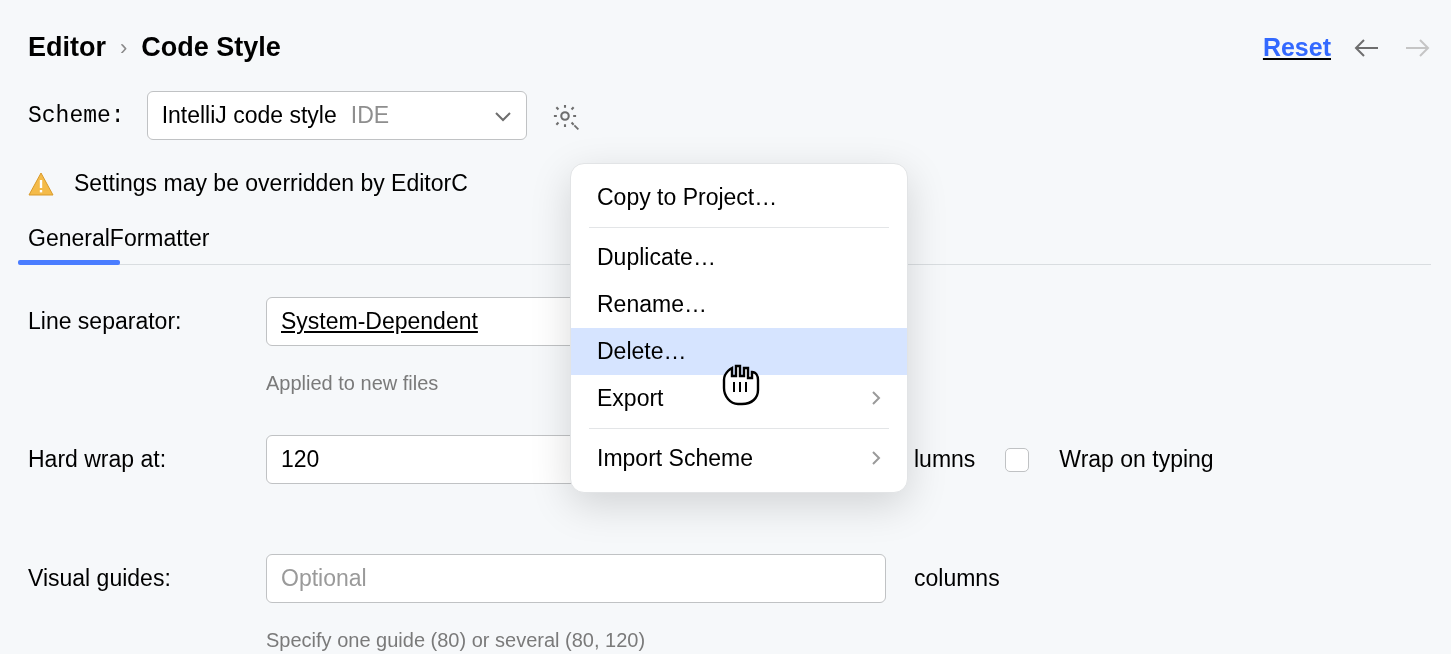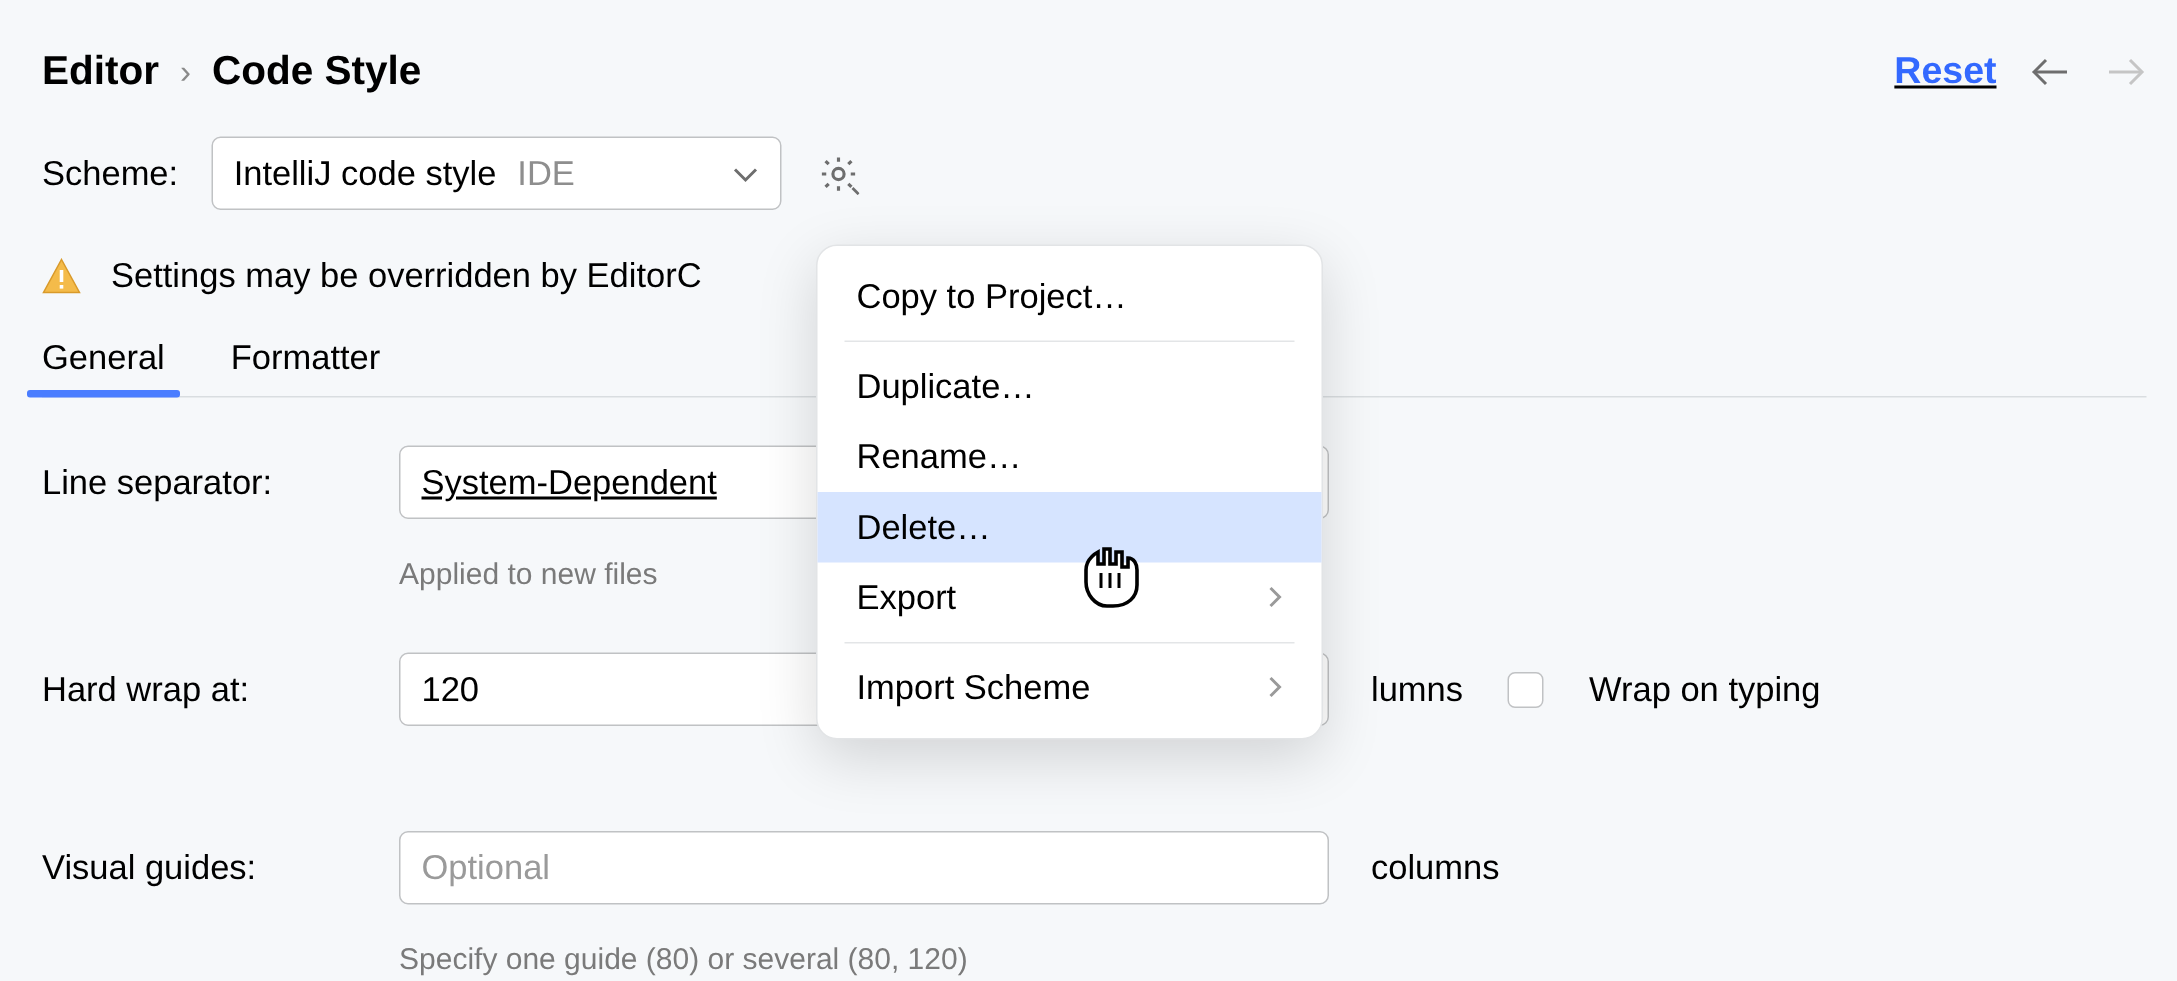--- a/index.html
+++ b/index.html
@@ -72,20 +72,21 @@
 
   
   .scheme-row {
     display: flex;
     align-items: center;
     gap: 22px;
     margin-bottom: 30px;
   }
   .scheme-label {
     font-size: 23px;
+    font-family: Liberation Mono, monospace;
   }
   .scheme-select {
     display: flex;
     align-items: center;
     gap: 10px;
     background: #ffffff;
     border: 1px solid var(--border);
     border-radius: 6px;
     padding: 10px 14px;
     min-width: 380px;
@@ -114,21 +115,20 @@
     width: 26px;
     height: 24px;
   }
   .warning-text {
     font-size: 23px;
   }
 
   
   .tabs {
     display: flex;
-    gap: 44px;
     border-bottom: 1px solid #d9dde0;
     margin-bottom: 32px;
   }
   .tab {
     padding-bottom: 12px;
     font-size: 23px;
     cursor: pointer;
     position: relative;
   }
   .tab.active::after {
@@ -183,21 +183,21 @@
     border: 1.5px solid var(--border);
     border-radius: 5px;
     background: #fff;
     display: inline-block;
   }
 
   
   .menu {
     position: absolute;
     top: 163px;
-    left: 544px;
+    left: 570px;
     width: 338px;
     background: var(--panel);
     border: 1px solid #e2e4e6;
     border-radius: 14px;
     box-shadow: 0 12px 40px rgba(0,0,0,0.15);
     padding: 10px 0;
     z-index: 20;
   }
   .menu-item {
     padding: 10px 26px;

